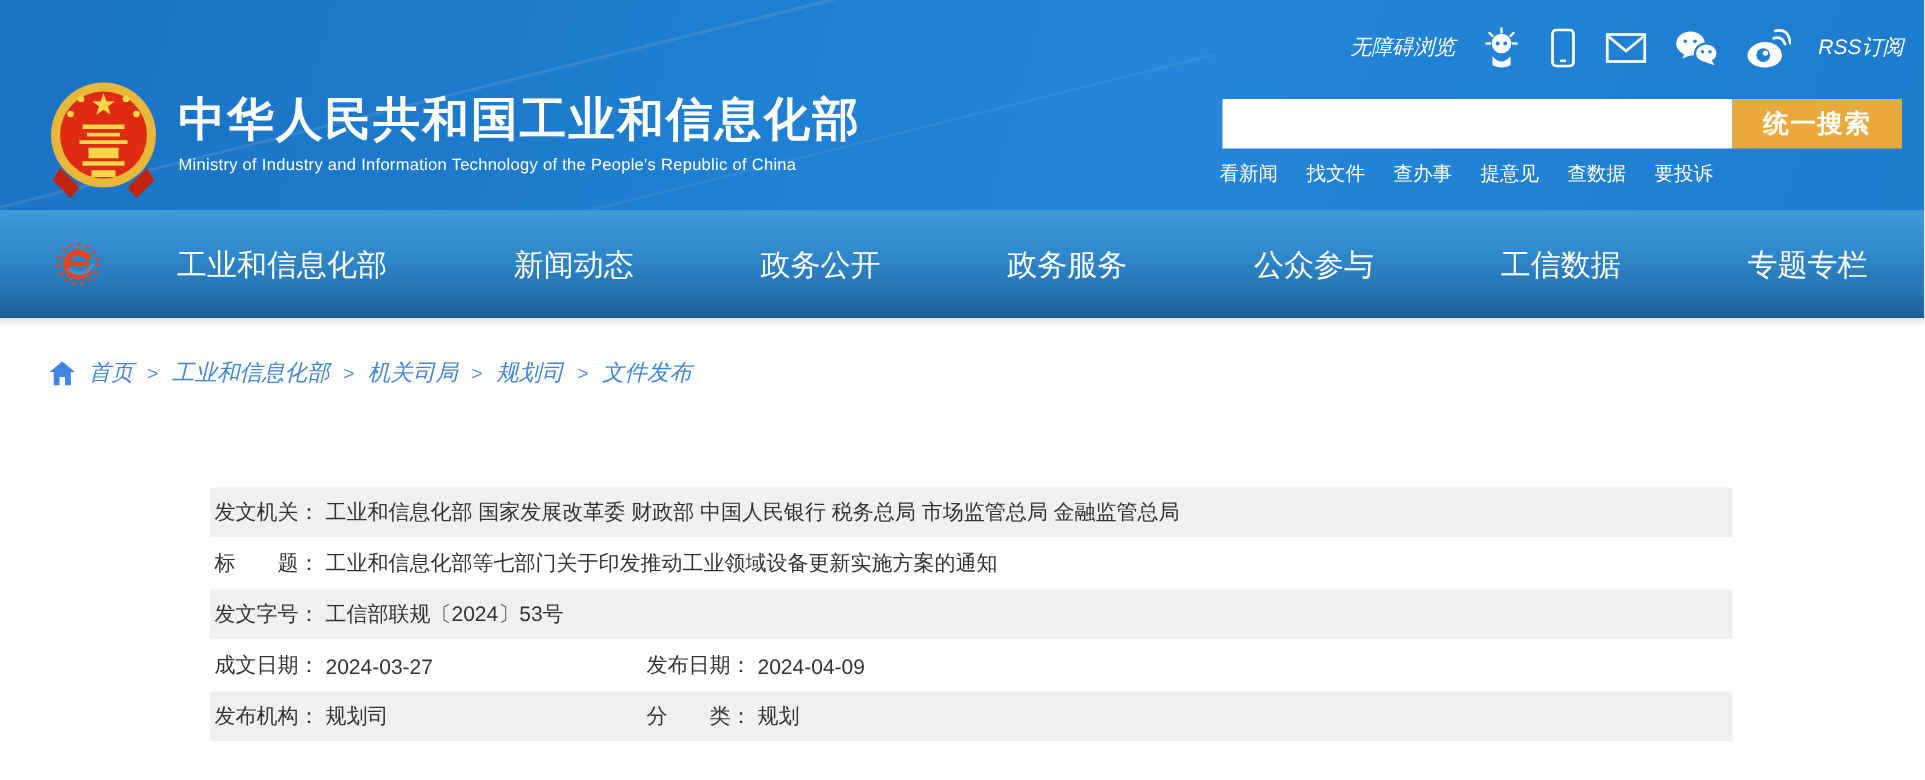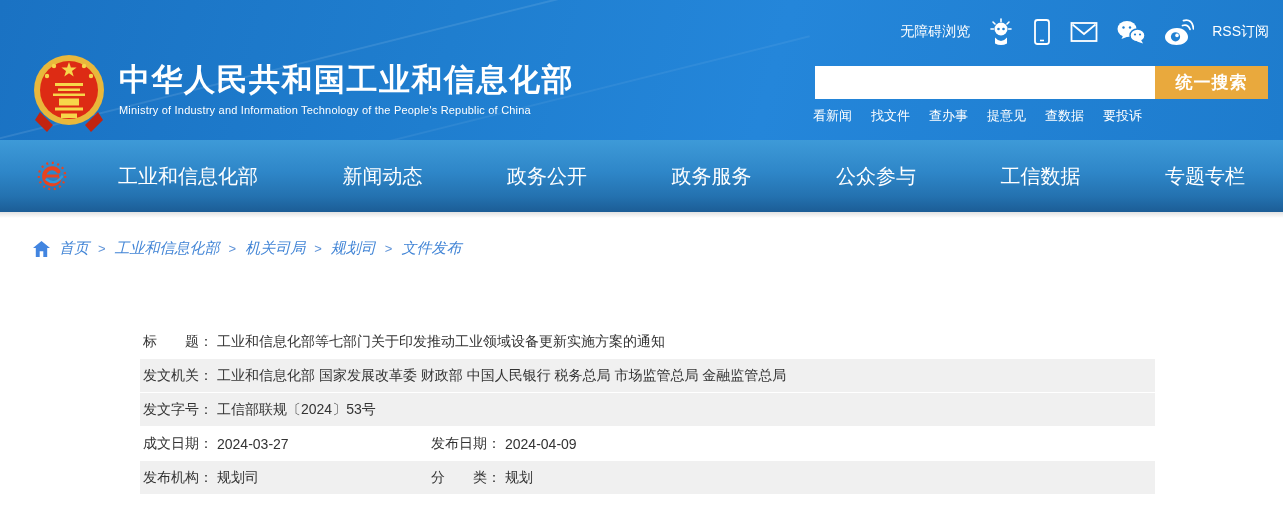--- a/index.html
+++ b/index.html
@@ -5,21 +5,21 @@
   html,body{margin:0;padding:0;background:#fff;}
   body{font-family:"Liberation Sans","DejaVu Sans",sans-serif;}
   .page{position:relative;width:1283px;height:520px;overflow:hidden;background:#fff;}
 
   
   .header{position:absolute;left:0;top:0;width:1283px;height:140px;
     background:linear-gradient(105deg,#1a72c3 0%,#1f7ecf 35%,#2486da 60%,#1e7ccd 100%);overflow:hidden;}
   .header .beam{position:absolute;width:900px;height:2px;background:rgba(255,255,255,0.10);transform:rotate(-14deg);}
   .beam.b1{left:-60px;top:40px;} .beam.b2{left:120px;top:120px;width:700px;opacity:.6;}
 
-  .utility{position:absolute;top:17px;right:14px;height:30px;display:flex;align-items:center;gap:18px;color:#fff;font-size:14px;}
+  .utility{position:absolute;top:17px;right:14px;height:30px;display:flex;align-items:center;gap:18px;color:#fff;font-size:14px;font-style:italic;}
   .u-link{color:#fff;text-decoration:none;cursor:pointer;white-space:nowrap;}
   .u-icon{display:flex;align-items:center;cursor:pointer;}
   .u-icon svg{display:block;}
 
   .brand{position:absolute;left:32px;top:52px;display:flex;}
   .emblem{width:74px;height:84px;margin-right:13px;flex:none;}
   .brand-text{padding-top:12px;}
   .site-title{color:#fff;font-size:31px;font-weight:bold;letter-spacing:1.5px;line-height:1.05;white-space:nowrap;}
   .site-subtitle{color:#fff;font-size:11px;letter-spacing:.2px;margin-top:7px;white-space:nowrap;}
 
@@ -186,27 +186,27 @@
     <a>工业和信息化部</a>
     <span class="crumb-sep">&gt;</span>
     <a>机关司局</a>
     <span class="crumb-sep">&gt;</span>
     <a>规划司</a>
     <span class="crumb-sep">&gt;</span>
     <a>文件发布</a>
   </div>
 
   <main class="doc-meta">
+    <div class="meta-row gray">
+      <span class="meta-label">发文机关：</span>
+      <span class="meta-value">工业和信息化部 国家发展改革委 财政部 中国人民银行 税务总局 市场监管总局 金融监管总局</span>
+    </div>
     <div class="meta-row">
       <span class="meta-label">标　　题：</span>
       <span class="meta-value">工业和信息化部等七部门关于印发推动工业领域设备更新实施方案的通知</span>
-    </div>
-    <div class="meta-row gray">
-      <span class="meta-label">发文机关：</span>
-      <span class="meta-value">工业和信息化部 国家发展改革委 财政部 中国人民银行 税务总局 市场监管总局 金融监管总局</span>
     </div>
     <div class="meta-row gray">
       <span class="meta-label">发文字号：</span>
       <span class="meta-value">工信部联规〔2024〕53号</span>
     </div>
     <div class="meta-row">
       <span class="meta-label">成文日期：</span>
       <span class="meta-value">2024-03-27</span>
       <span class="col2">
         <span class="meta-label">发布日期：</span>

